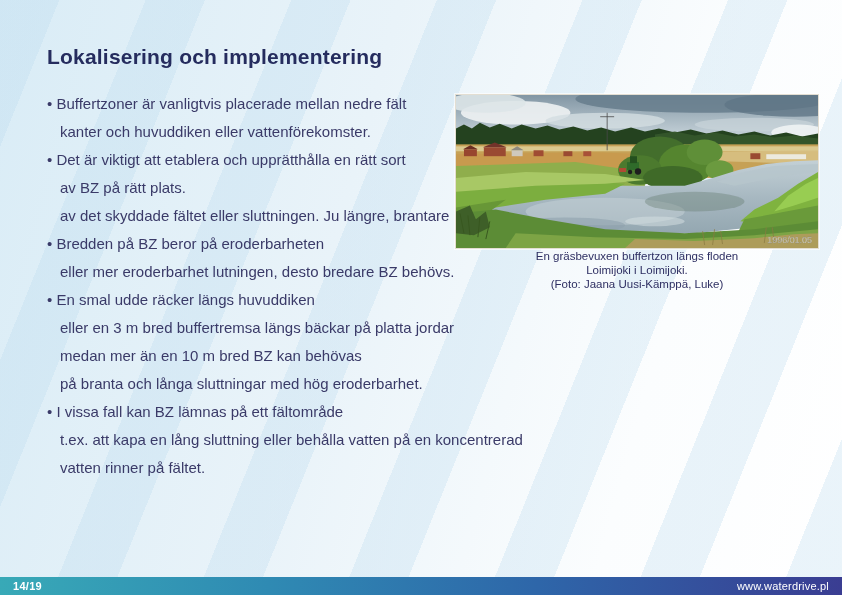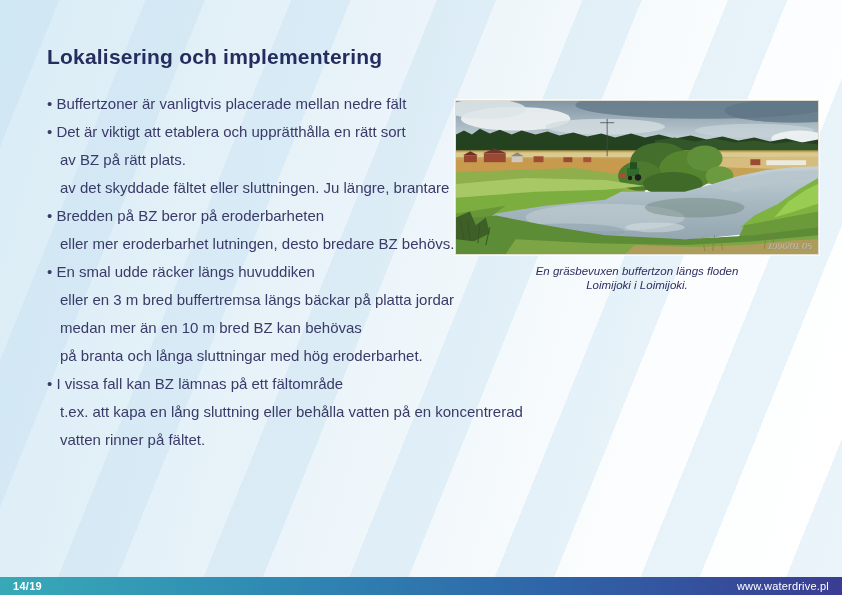--- a/index.html
+++ b/index.html
@@ -18,29 +18,29 @@
     position:absolute;left:47px;top:45px;
     font-size:21px;font-weight:bold;color:#252c5e;letter-spacing:0.2px;
   }
   .body-text{
     position:absolute;left:47px;top:90px;width:490px;
     font-size:15px;color:#3a3a68;
   }
   .line{height:28px;line-height:28px;white-space:nowrap;}
   .line.cont{padding-left:13px;}
   .figure{
-    position:absolute;left:455px;top:100px;width:364px;font-style:italic;
+    position:absolute;left:455px;top:94px;width:364px;
   }
   .photo{
     width:364px;height:155px;display:block;
     border:1px solid #e3ded2;box-sizing:border-box;
     box-shadow:0 0 0 1px rgba(255,255,255,0.6);
   }
   .caption{
-    margin-top:9px;text-align:center;
+    margin-top:0;text-align:center;
     font-size:11.5px;line-height:14px;color:#2e2f62;
   }
   .footer{
     position:absolute;left:0;bottom:0;width:842px;height:18px;
     background:linear-gradient(90deg,#38a9b7 0%,#2f8ab3 32%,#2e66a9 64%,#3a3d92 100%);
     display:flex;align-items:center;justify-content:space-between;
     box-sizing:border-box;padding:0 13px;
     color:#ffffff;font-size:11px;text-align:center;
   }
   .footer .page{font-weight:bold;letter-spacing:0.3px;}
@@ -48,20 +48,21 @@
 </style>
 </head>
 <body>
 
 <div class="slide">
 
   <div class="title">Lokalisering och implementering</div>
 
   <div class="body-text">
     <div class="line">• Buffertzoner är vanligtvis placerade mellan nedre fält</div>
+    <div class="line cont">kanter och huvuddiken eller vattenförekomster.</div>
     <div class="line">• Det är viktigt att etablera och upprätthålla en rätt sort</div>
     <div class="line cont">av BZ på rätt plats.</div>
     <div class="line cont">av det skyddade fältet eller sluttningen. Ju längre, brantare</div>
     <div class="line">• Bredden på BZ beror på eroderbarheten</div>
     <div class="line cont">eller mer eroderbarhet lutningen, desto bredare BZ behövs.</div>
     <div class="line">• En smal udde räcker längs huvuddiken</div>
     <div class="line cont">eller en 3 m bred buffertremsa längs bäckar på platta jordar</div>
     <div class="line cont">medan mer än en 10 m bred BZ kan behövas</div>
     <div class="line cont">på branta och långa sluttningar med hög eroderbarhet.</div>
     <div class="line">• I vissa fall kan BZ lämnas på ett fältområde</div>
@@ -183,20 +184,21 @@
           <line x1="320" y1="149" x2="318" y2="134"></line>
         </g>
       </g>
 
       <text x="358" y="150" text-anchor="end" font-size="9" font-family="Liberation Sans, sans-serif" fill="#ece9da" stroke="#8a8570" stroke-width="0.3">1996/01.05</text>
     </svg>
 
     <div class="caption">
       <div>En gräsbevuxen buffertzon längs floden</div>
       <div>Loimijoki i Loimijoki.</div>
+      <div>(Foto: Jaana Uusi-Kämppä, Luke)</div>
     </div>
   </div>
 
   <div class="footer">
     <span class="page">14/19</span>
     <span class="site">www.waterdrive.pl</span>
   </div>
 
 </div>
 

